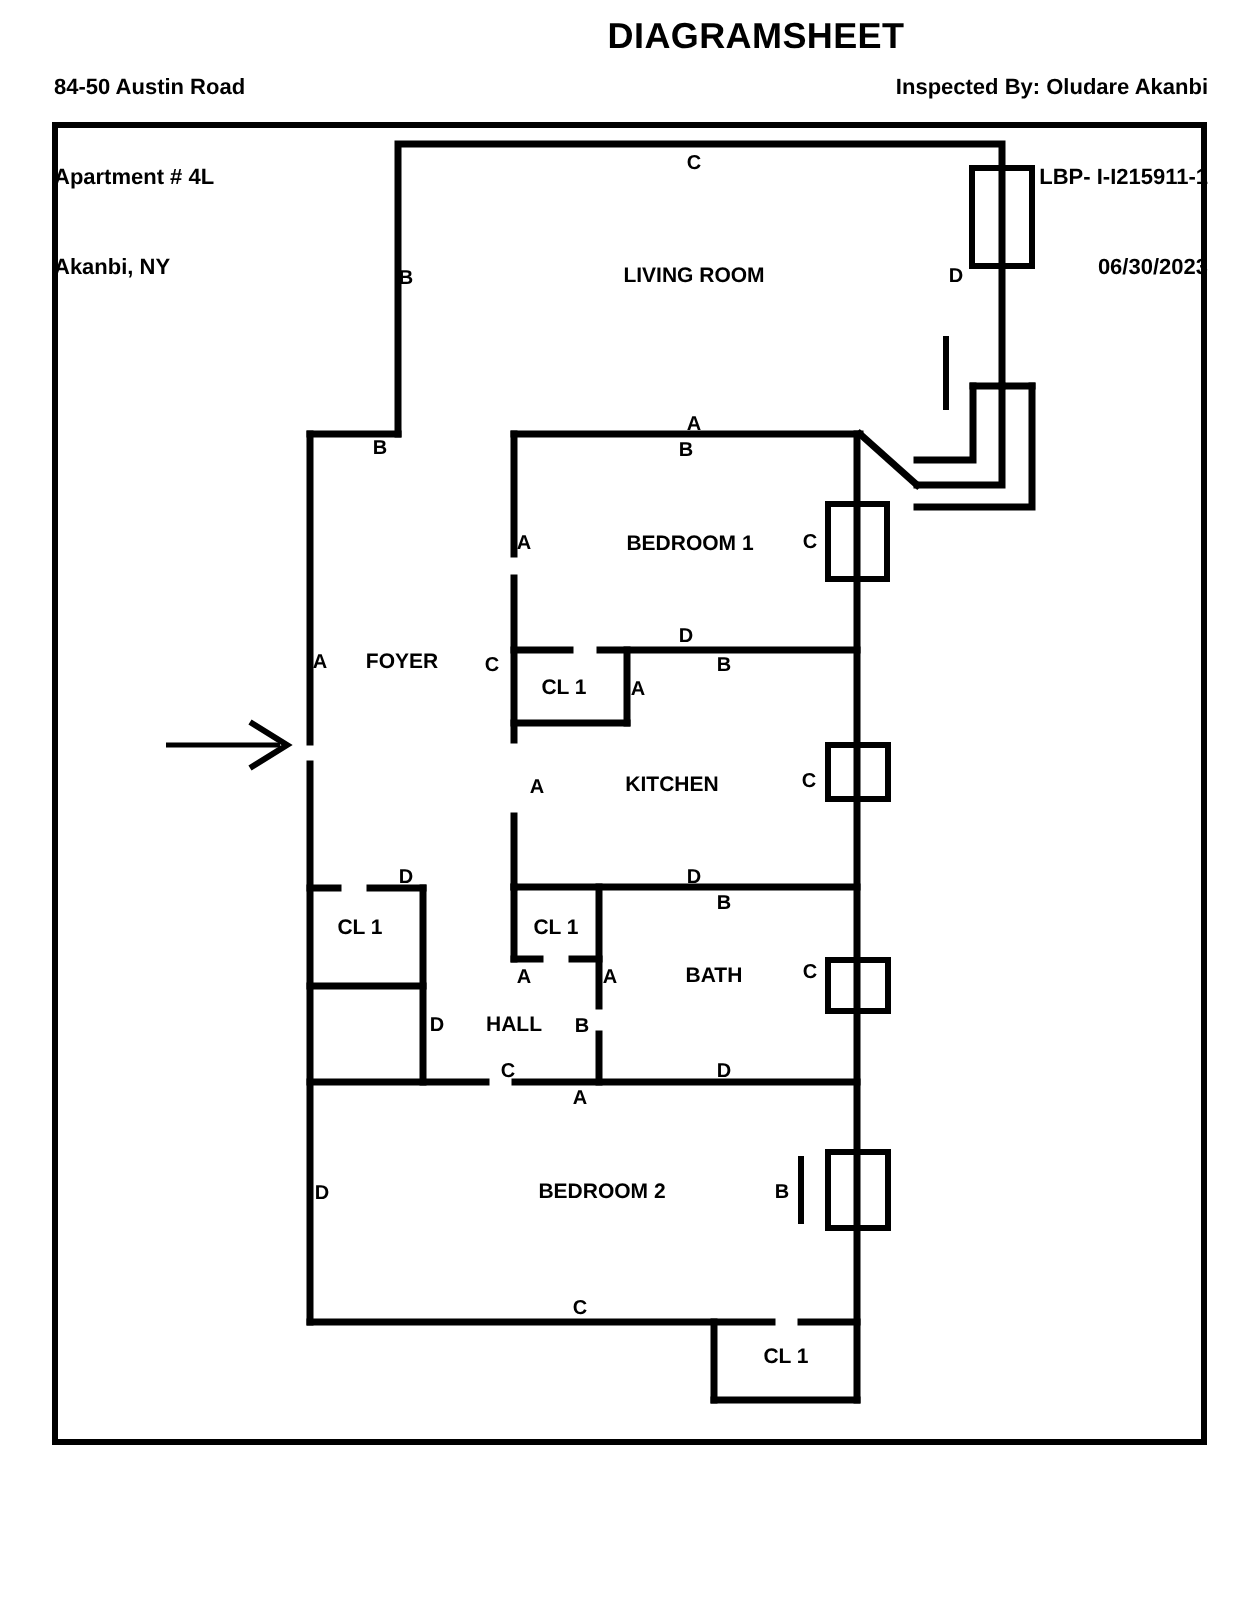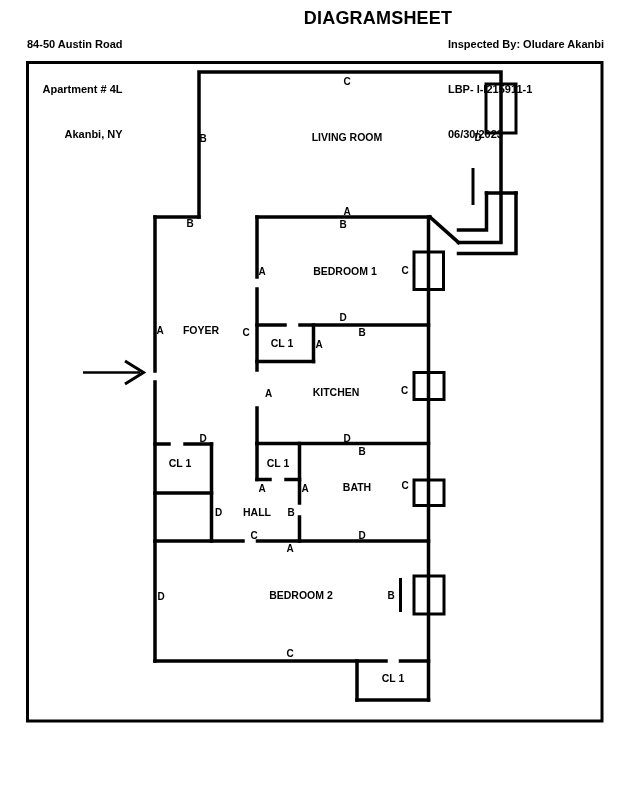--- a/index.html
+++ b/index.html
@@ -1,20 +1,20 @@
 <!DOCTYPE html>
 <html><head>
 <meta charset="utf-8">
 <style>
   html,body{margin:0;padding:0;background:#ffffff;}
   .page{position:relative;width:618px;height:800px;background:#ffffff;
         font-family:"Liberation Sans",sans-serif;color:#000;overflow:hidden;}
   .hdr{position:absolute;top:7px;font-size:11px;font-weight:700;line-height:15px;white-space:pre;}
-  .hdr-left{left:27px;text-align:right;}
-  .hdr-right{right:14px;text-align:left;}
+  .hdr-left{left:27px;text-align:left;}
+  .hdr-right{right:14px;text-align:right;}
   .title{position:absolute;top:8px;left:330px;transform:translateX(-50%);
          font-size:18px;font-weight:700;letter-spacing:.2px;white-space:nowrap;margin-left:48px;}
   svg.plan{position:absolute;left:0;top:0;}
   svg.plan text{font-family:"Liberation Sans",sans-serif;font-weight:700;fill:#000;text-anchor:middle;}
   svg.plan text.room{font-size:10.5px;}
   svg.plan text.wl{font-size:10px;}
   .wall{stroke:#000;stroke-width:3.5;fill:none;stroke-linecap:square;}
   .thin{stroke:#000;stroke-width:3;fill:none;}
   .win{stroke:#000;stroke-width:3;fill:none;}
 </style>

